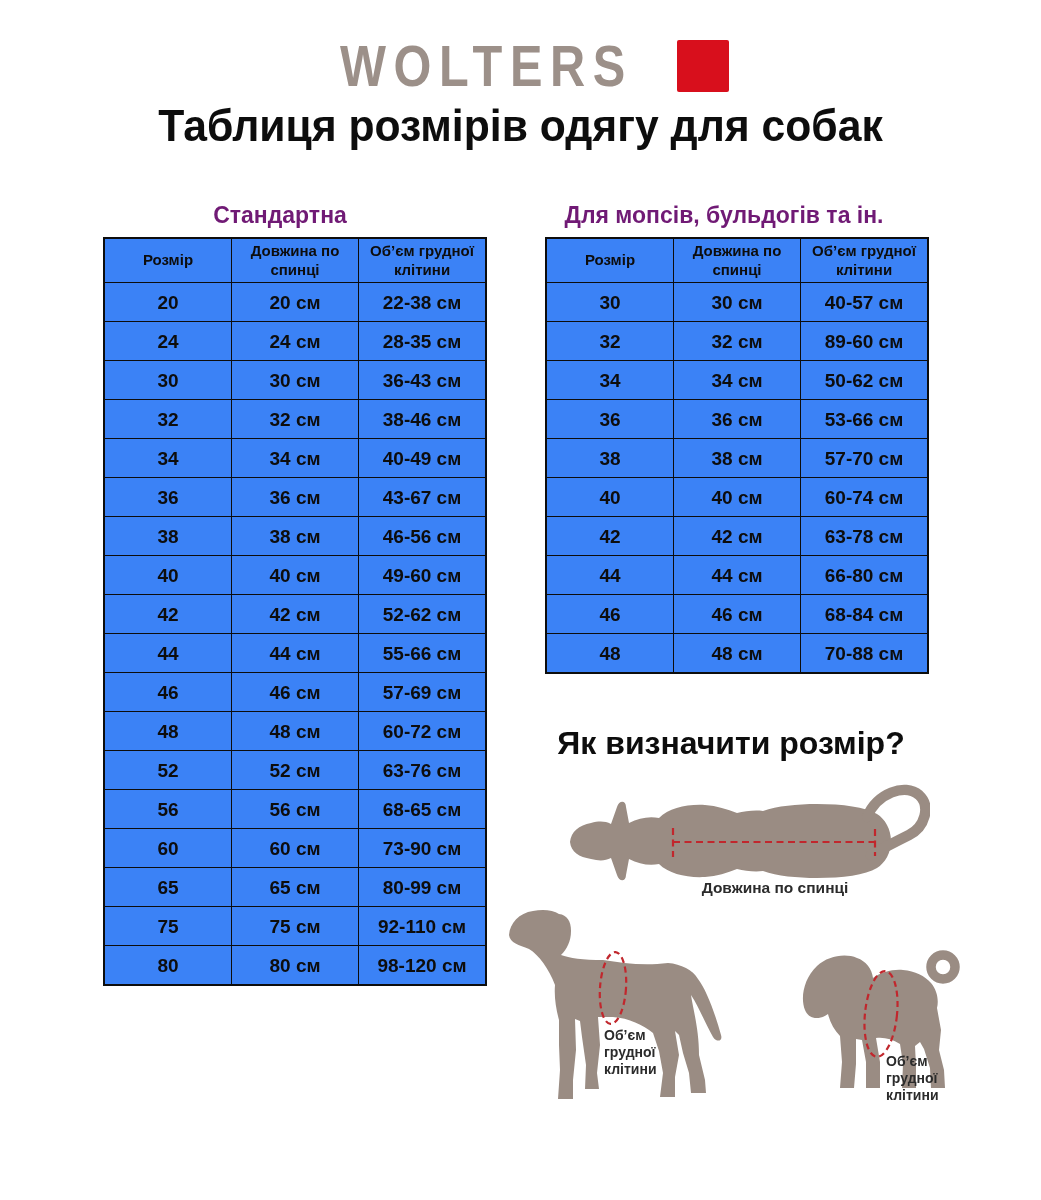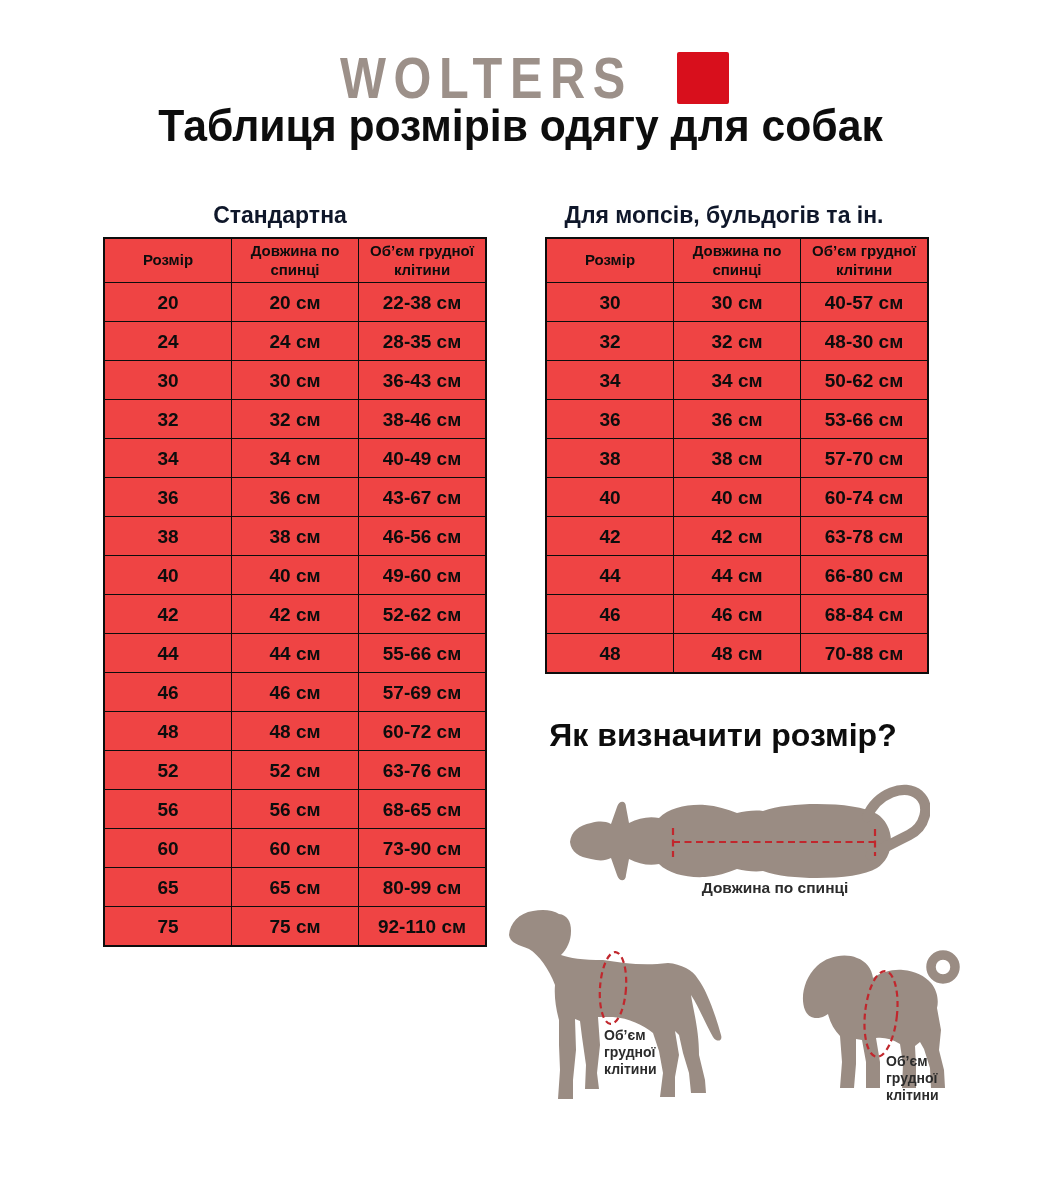--- a/index.html
+++ b/index.html
@@ -5,64 +5,64 @@
   html,body{margin:0;padding:0;}
   body{
     width:1041px;height:1200px;position:relative;background:#ffffff;
     font-family:"Liberation Sans","DejaVu Sans",sans-serif;color:#111;
     overflow:hidden;
   }
   .abs{position:absolute;}
 
   
   .logo-row{
-    left:0;top:48px;width:1041px;height:60px;
+    left:0;top:36px;width:1041px;height:60px;
     display:flex;justify-content:center;align-items:center;
   }
   .logo-text{
     font-size:58px;font-weight:700;letter-spacing:9px;
     color:#9c9089;transform:scaleX(0.84);transform-origin:center;
     line-height:1;white-space:nowrap;
   }
   .logo-square{
     width:52px;height:52px;background:#d80f1c;margin-left:16px;border-radius:2px;
     flex:0 0 auto;
   }
   .page-title{
     left:0;top:100px;width:1041px;margin:0;text-align:center;
     font-size:44px;font-weight:700;color:#0d0d0d;line-height:1.2;
     transform:scaleX(0.97);
   }
 
   
   .tbl-title{
-    font-size:23px;font-weight:700;text-align:center;color:#0f172a;line-height:1.2;
+    font-size:23px;font-weight:700;text-align:center;color:#701a75;line-height:1.2;
   }
   .tbl-title.left{left:103px;top:202px;width:354px;}
   .tbl-title.right{left:545px;top:202px;width:358px;text-align:center;}
 
   table.size-table{
     position:absolute;border-collapse:collapse;table-layout:fixed;
-    background:#ef4444;border:2.5px solid #0d0d0d;
+    background:#3b82f6;border:2.5px solid #0d0d0d;
   }
   table.std{left:103px;top:237px;width:354px;}
   table.flat{left:545px;top:237px;width:358px;}
   .size-table th,.size-table td{
     border:1.4px solid #0d0d0d;text-align:center;vertical-align:middle;
     font-weight:700;color:#0d0d0d;padding:0 4px;
   }
   .size-table th{font-size:15px;line-height:1.25;height:43px;}
   .size-table td{font-size:19px;height:38px;line-height:1;}
   .size-table th:nth-child(1),.size-table td:nth-child(1){width:118px;}
   .size-table th:nth-child(2),.size-table td:nth-child(2){width:118px;}
   .size-table th:nth-child(3),.size-table td:nth-child(3){width:118px;}
 
   
   .how-title{
-    left:503px;top:716px;width:440px;margin:0;text-align:center;
+    left:503px;top:716px;width:440px;margin:8px;text-align:center;
     font-size:32px;font-weight:700;color:#0d0d0d;line-height:1.2;
   }
   .sil{fill:#9a8c83;}
   .sil-stroke{fill:none;stroke:#9a8c83;stroke-linecap:round;}
   .dash{fill:none;stroke:#c1272d;stroke-width:2.2;stroke-dasharray:7 4.5;}
   .dash-e{fill:none;stroke:#c1272d;stroke-width:2.2;stroke-dasharray:6 4;}
   .measure-label{
     font-size:15.5px;font-weight:700;color:#2b2b2b;text-align:center;line-height:1.2;
   }
   .chest-label{
@@ -170,20 +170,25 @@
         <tr>
           <td>65</td>
           <td>65 см</td>
           <td>80-99 см</td>
         </tr>
         <tr>
           <td>75</td>
           <td>75 см</td>
           <td>92-110 см</td>
         </tr>
+        <tr>
+          <td>80</td>
+          <td>80 см</td>
+          <td>98-120 см</td>
+        </tr>
       </tbody>
   </table>
 
   <div class="abs tbl-title right">Для мопсів, бульдогів та ін.</div>
   <table class="size-table flat">
     <thead>
         <tr>
           <th>Розмір</th>
           <th>Довжина по спинці</th>
           <th>Об’єм грудної клітини</th>
@@ -191,21 +196,21 @@
       </thead>
     <tbody>
         <tr>
           <td>30</td>
           <td>30 см</td>
           <td>40-57 см</td>
         </tr>
         <tr>
           <td>32</td>
           <td>32 см</td>
-          <td>48-30 см</td>
+          <td>89-60 см</td>
         </tr>
         <tr>
           <td>34</td>
           <td>34 см</td>
           <td>50-62 см</td>
         </tr>
         <tr>
           <td>36</td>
           <td>36 см</td>
           <td>53-66 см</td>

